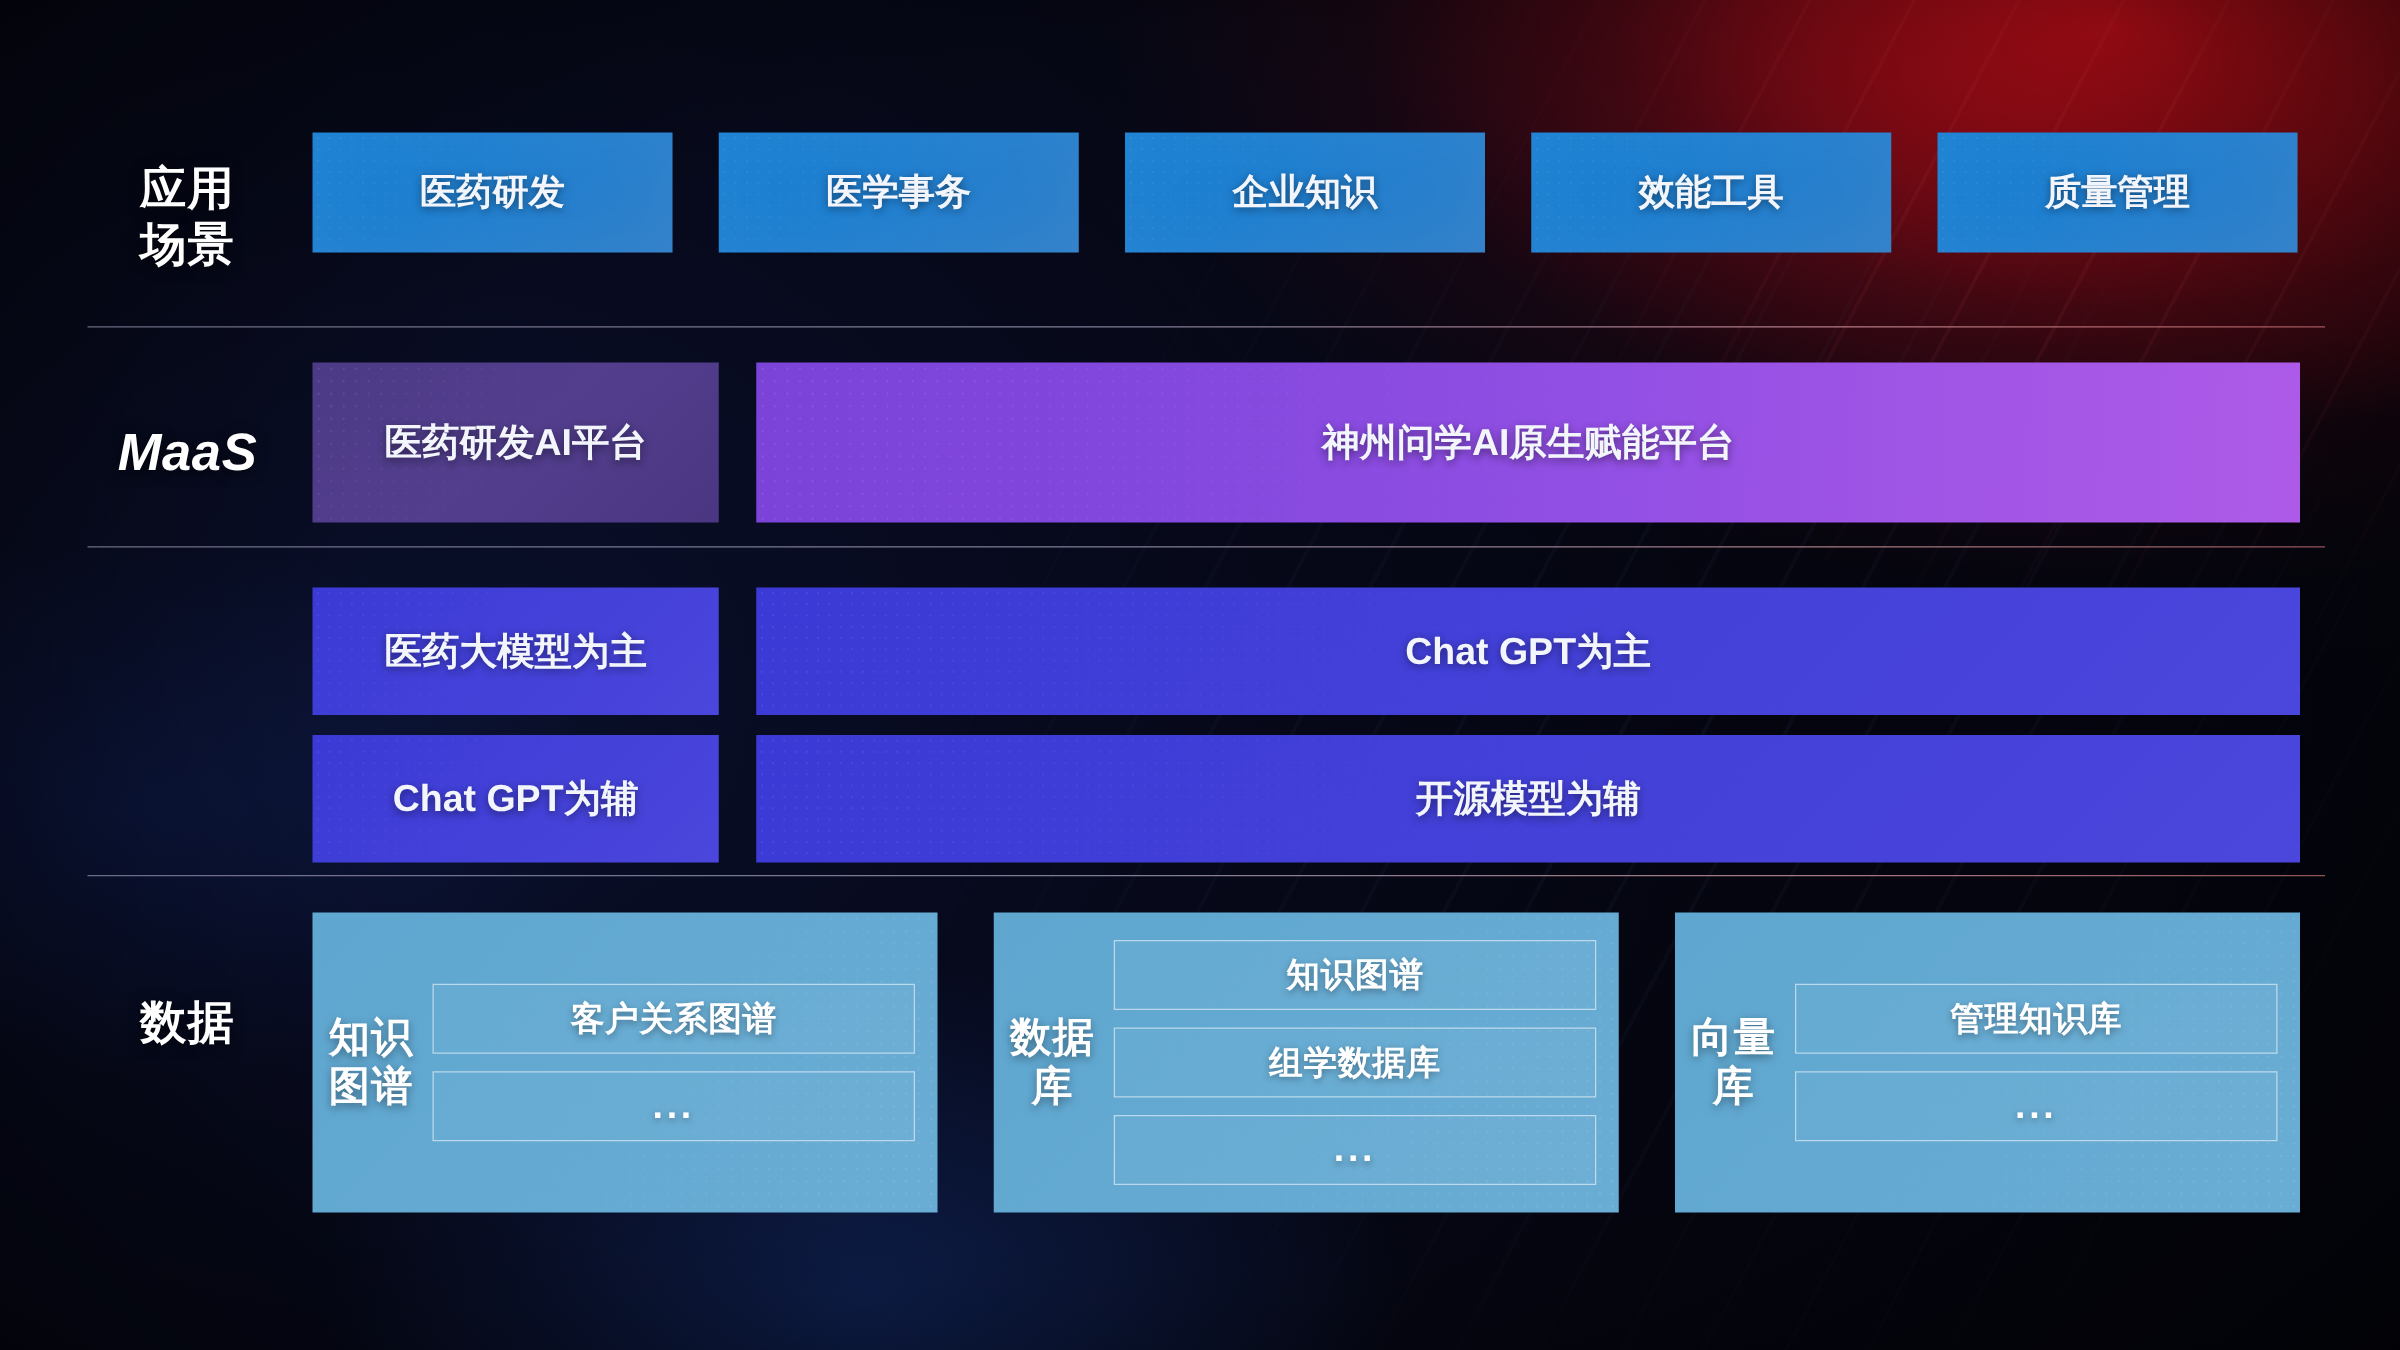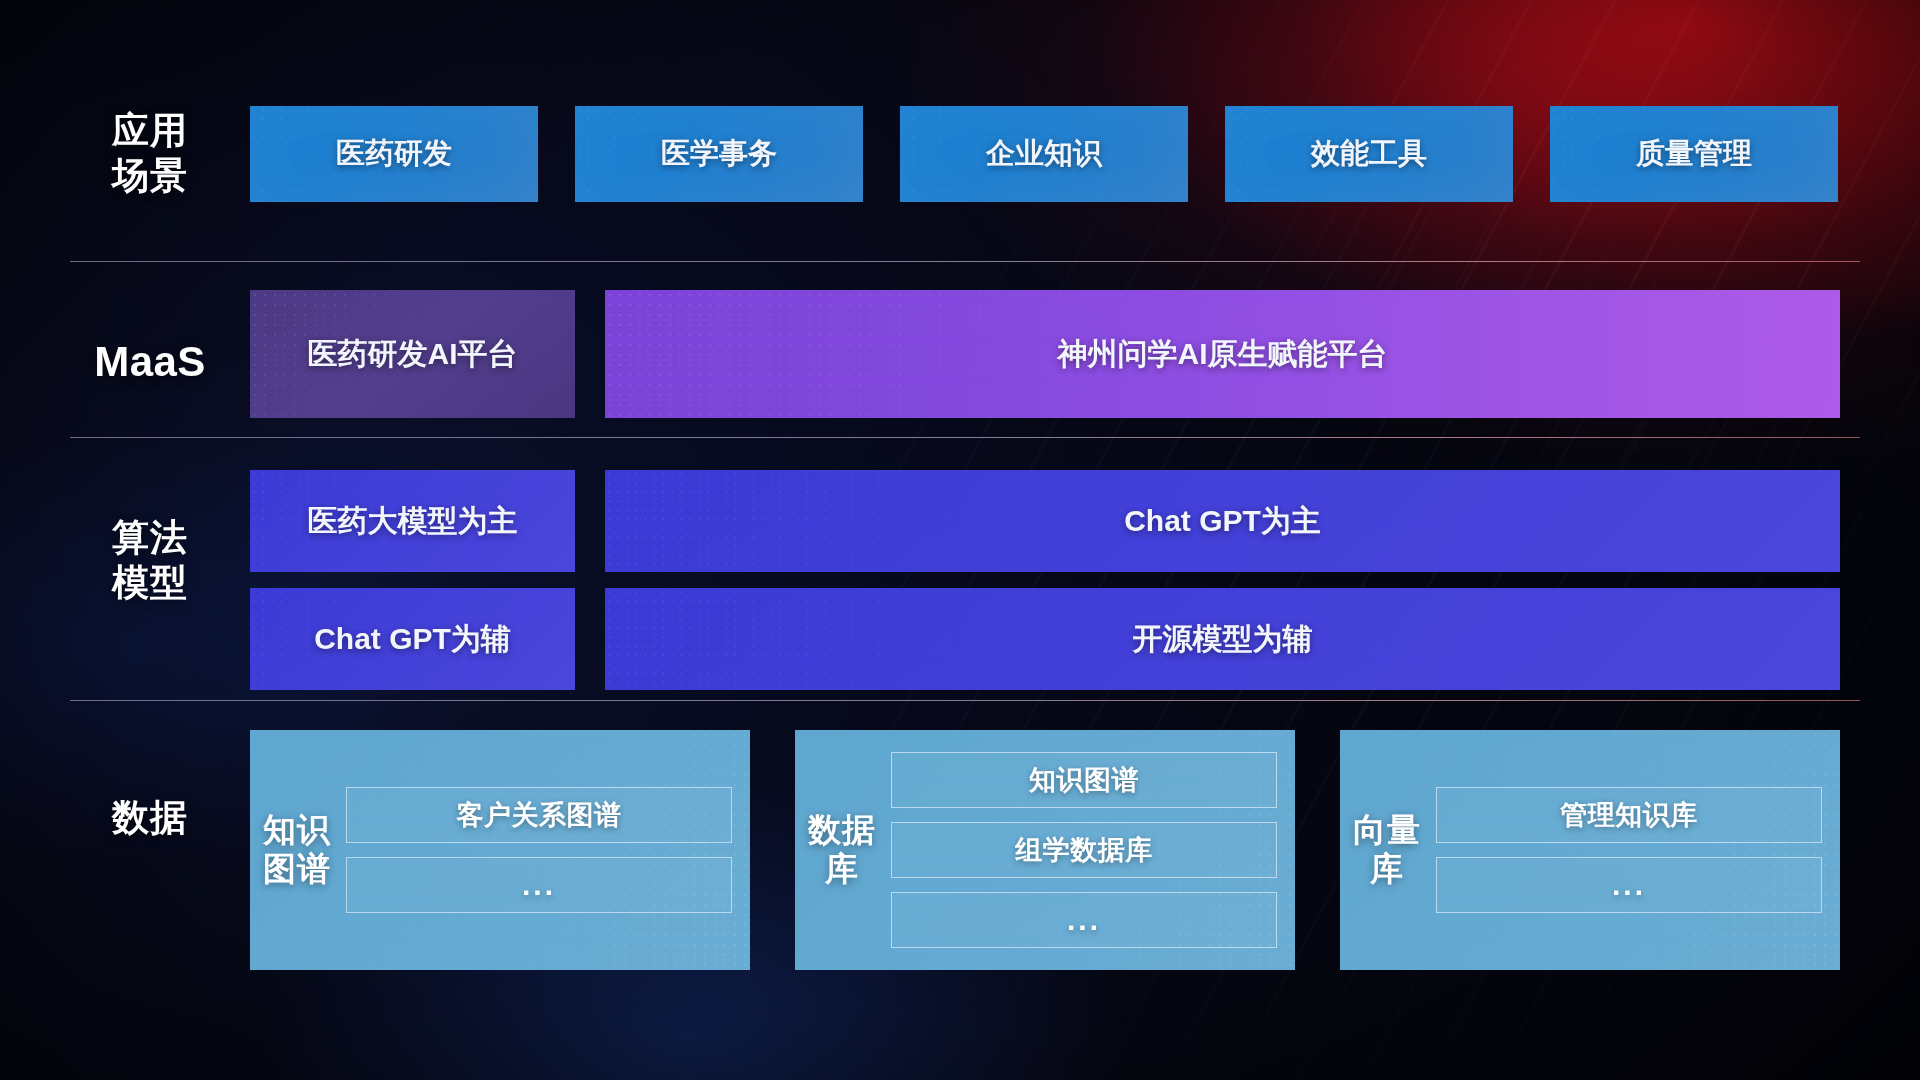--- a/index.html
+++ b/index.html
@@ -99,20 +99,21 @@
     line-height: 1.22;
     letter-spacing: 1px;
     text-align: center;
     width: 190px;
     left: 55px;
     text-shadow: 0 2px 10px rgba(0,0,0,.65);
   }
   .row-label.latin {
     font-size: 42px;
     letter-spacing: .5px;
+    font-style: italic;
   }
 
   .divider {
     position: absolute;
     left: 70px;
     width: 1790px;
     height: 1px;
     background: linear-gradient(90deg,
         rgba(190,185,215,0.55) 0%,
         rgba(200,196,225,0.62) 45%,
@@ -266,21 +267,21 @@
 <div id="stage">
 
   <div class="bg-layer bg-base"></div>
   <div class="bg-layer bg-streaks"></div>
   <div class="bg-layer bg-streaks-red"></div>
   <div class="bg-layer bg-glow-blue"></div>
   <div class="bg-layer bg-vignette"></div>
 
   <div id="content">
 
-    <div class="row-label" style="top: 108px;">
+    <div class="row-label" style="top: 128px;">
       <div>应用</div>
       <div>场景</div>
     </div>
 
     <div class="box app-box" style="left: 250px; width: 288px;">
       <span>医药研发</span>
     </div>
     <div class="box app-box" style="left: 575px; width: 288px;">
       <span>医学事务</span>
     </div>
@@ -302,24 +303,20 @@
 
     <div class="box maas-left" style="left: 250px; width: 325px;">
       <span>医药研发AI平台</span>
     </div>
     <div class="box maas-right" style="left: 605px; width: 1235px;">
       <span>神州问学AI原生赋能平台</span>
     </div>
 
     <div class="divider" style="top: 437px;"></div>
 
-    <div class="row-label" style="top: 515px;">
-      <div>算法</div>
-      <div>模型</div>
-    </div>
 
     <div class="box algo-box row-a" style="left: 250px; width: 325px;">
       <span>医药大模型为主</span>
     </div>
     <div class="box algo-box row-a" style="left: 605px; width: 1235px;">
       <span>Chat GPT为主</span>
     </div>
 
     <div class="box algo-box row-b" style="left: 250px; width: 325px;">
       <span>Chat GPT为辅</span>

